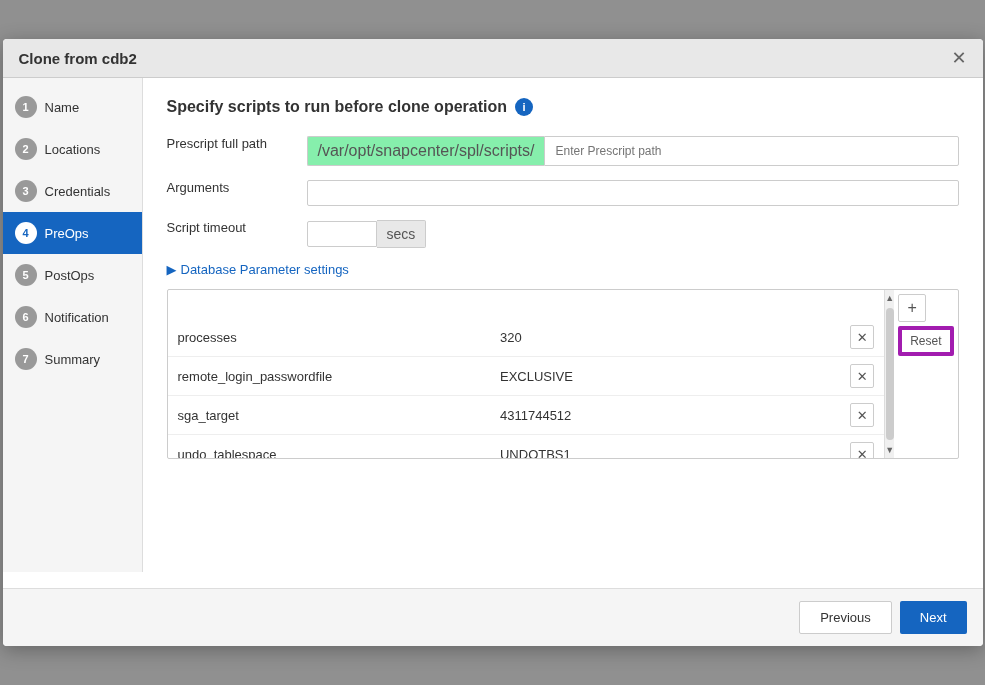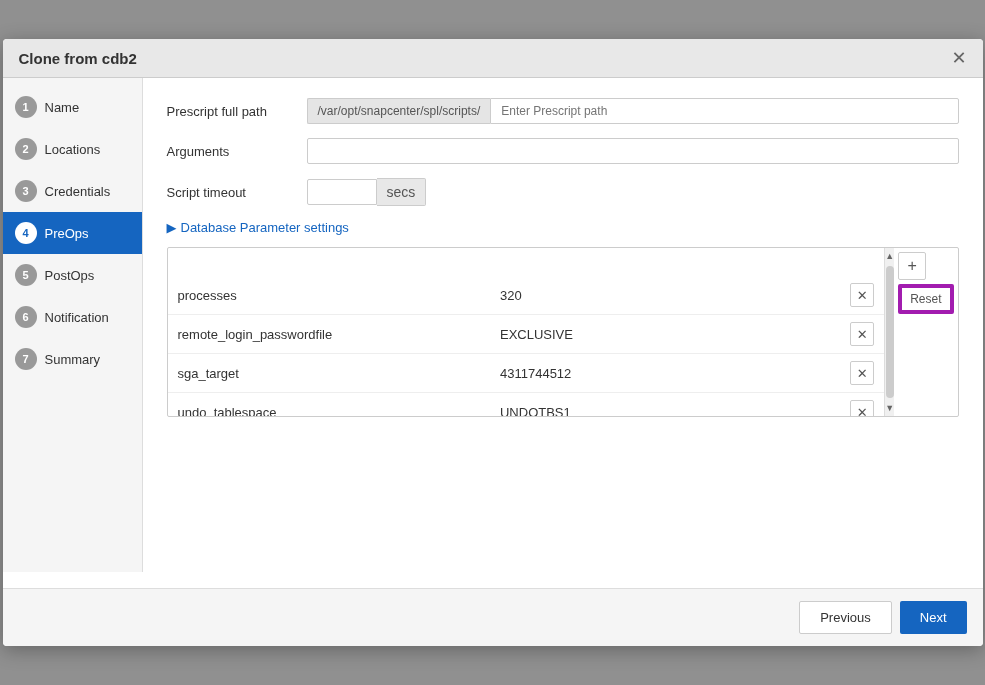--- a/index.html
+++ b/index.html
@@ -32,29 +32,29 @@
     .step-label { font-size: 13px; }
 
     .content { flex: 1; padding: 20px 24px; overflow-y: auto; }
 
     .content-header { display: flex; align-items: center; margin-bottom: 20px; }
 
     .content-title { font-size: 16px; font-weight: bold; color: #333; margin-right: 8px; }
 
     .info-icon { width: 18px; height: 18px; border-radius: 50%; background: #1565c0; color: #fff; font-size: 11px; font-weight: bold; display: flex; align-items: center; justify-content: center; cursor: pointer; }
 
-    .form-row { display: flex; align-items: center; margin-bottom: 14px; }
+    .form-row { display: flex; align-items: flex-start; margin-bottom: 14px; }
 
     .form-label { width: 140px; color: #333; font-size: 13px; flex-shrink: 0; }
 
     .form-control { flex: 1; }
 
     .prescript-path-group { display: flex; flex: 1; }
 
-    .prescript-prefix { background: #e5e5e5; border: 1px solid #ccc; border-right: none; padding: 5px 10px; font-size: 12px; color: #555; border-radius: 2px 0 0 2px; white-space: nowrap; }
+    .prescript-prefix { background: #86efac; border: 1px solid #ccc; border-right: none; padding: 5px 10px; font-size: 16px; color: #555; border-radius: 2px 0 0 2px; white-space: nowrap; }
 
     .prescript-input { flex: 1; border: 1px solid #ccc; padding: 5px 10px; font-size: 12px; border-radius: 0 2px 2px 0; color: #999; }
 
     .text-input { width: 100%; border: 1px solid #ccc; padding: 5px 10px; font-size: 12px; border-radius: 2px; }
 
     .timeout-group { display: flex; align-items: center; }
 
     .timeout-input { width: 70px; border: 1px solid #ccc; padding: 5px 10px; font-size: 12px; border-radius: 2px 0 0 2px; text-align: center; }
 
     .timeout-suffix { background: #e8e8e8; border: 1px solid #ccc; border-left: none; padding: 5px 10px; font-size: 14px; color: #555; border-radius: 0 2px 2px 0; }
@@ -140,20 +140,26 @@
           <span class="step-label">Notification</span>
         </div>
         <div class="sidebar-item">
           <div class="step-circle">7</div>
           <span class="step-label">Summary</span>
         </div>
       </div>
 
       <div class="content">
 
+        <div class="content-header">
+          <span class="content-title">Specify scripts to run before clone operation</span>
+          <div class="info-icon">
+            <span>i</span>
+          </div>
+        </div>
 
         <div class="form-row">
           <span class="form-label">Prescript full path</span>
           <div class="prescript-path-group form-control">
             <span class="prescript-prefix">/var/opt/snapcenter/spl/scripts/</span>
             <input class="prescript-input" type="text" placeholder="Enter Prescript path" style="">
           </div>
         </div>
 
         <div class="form-row">

